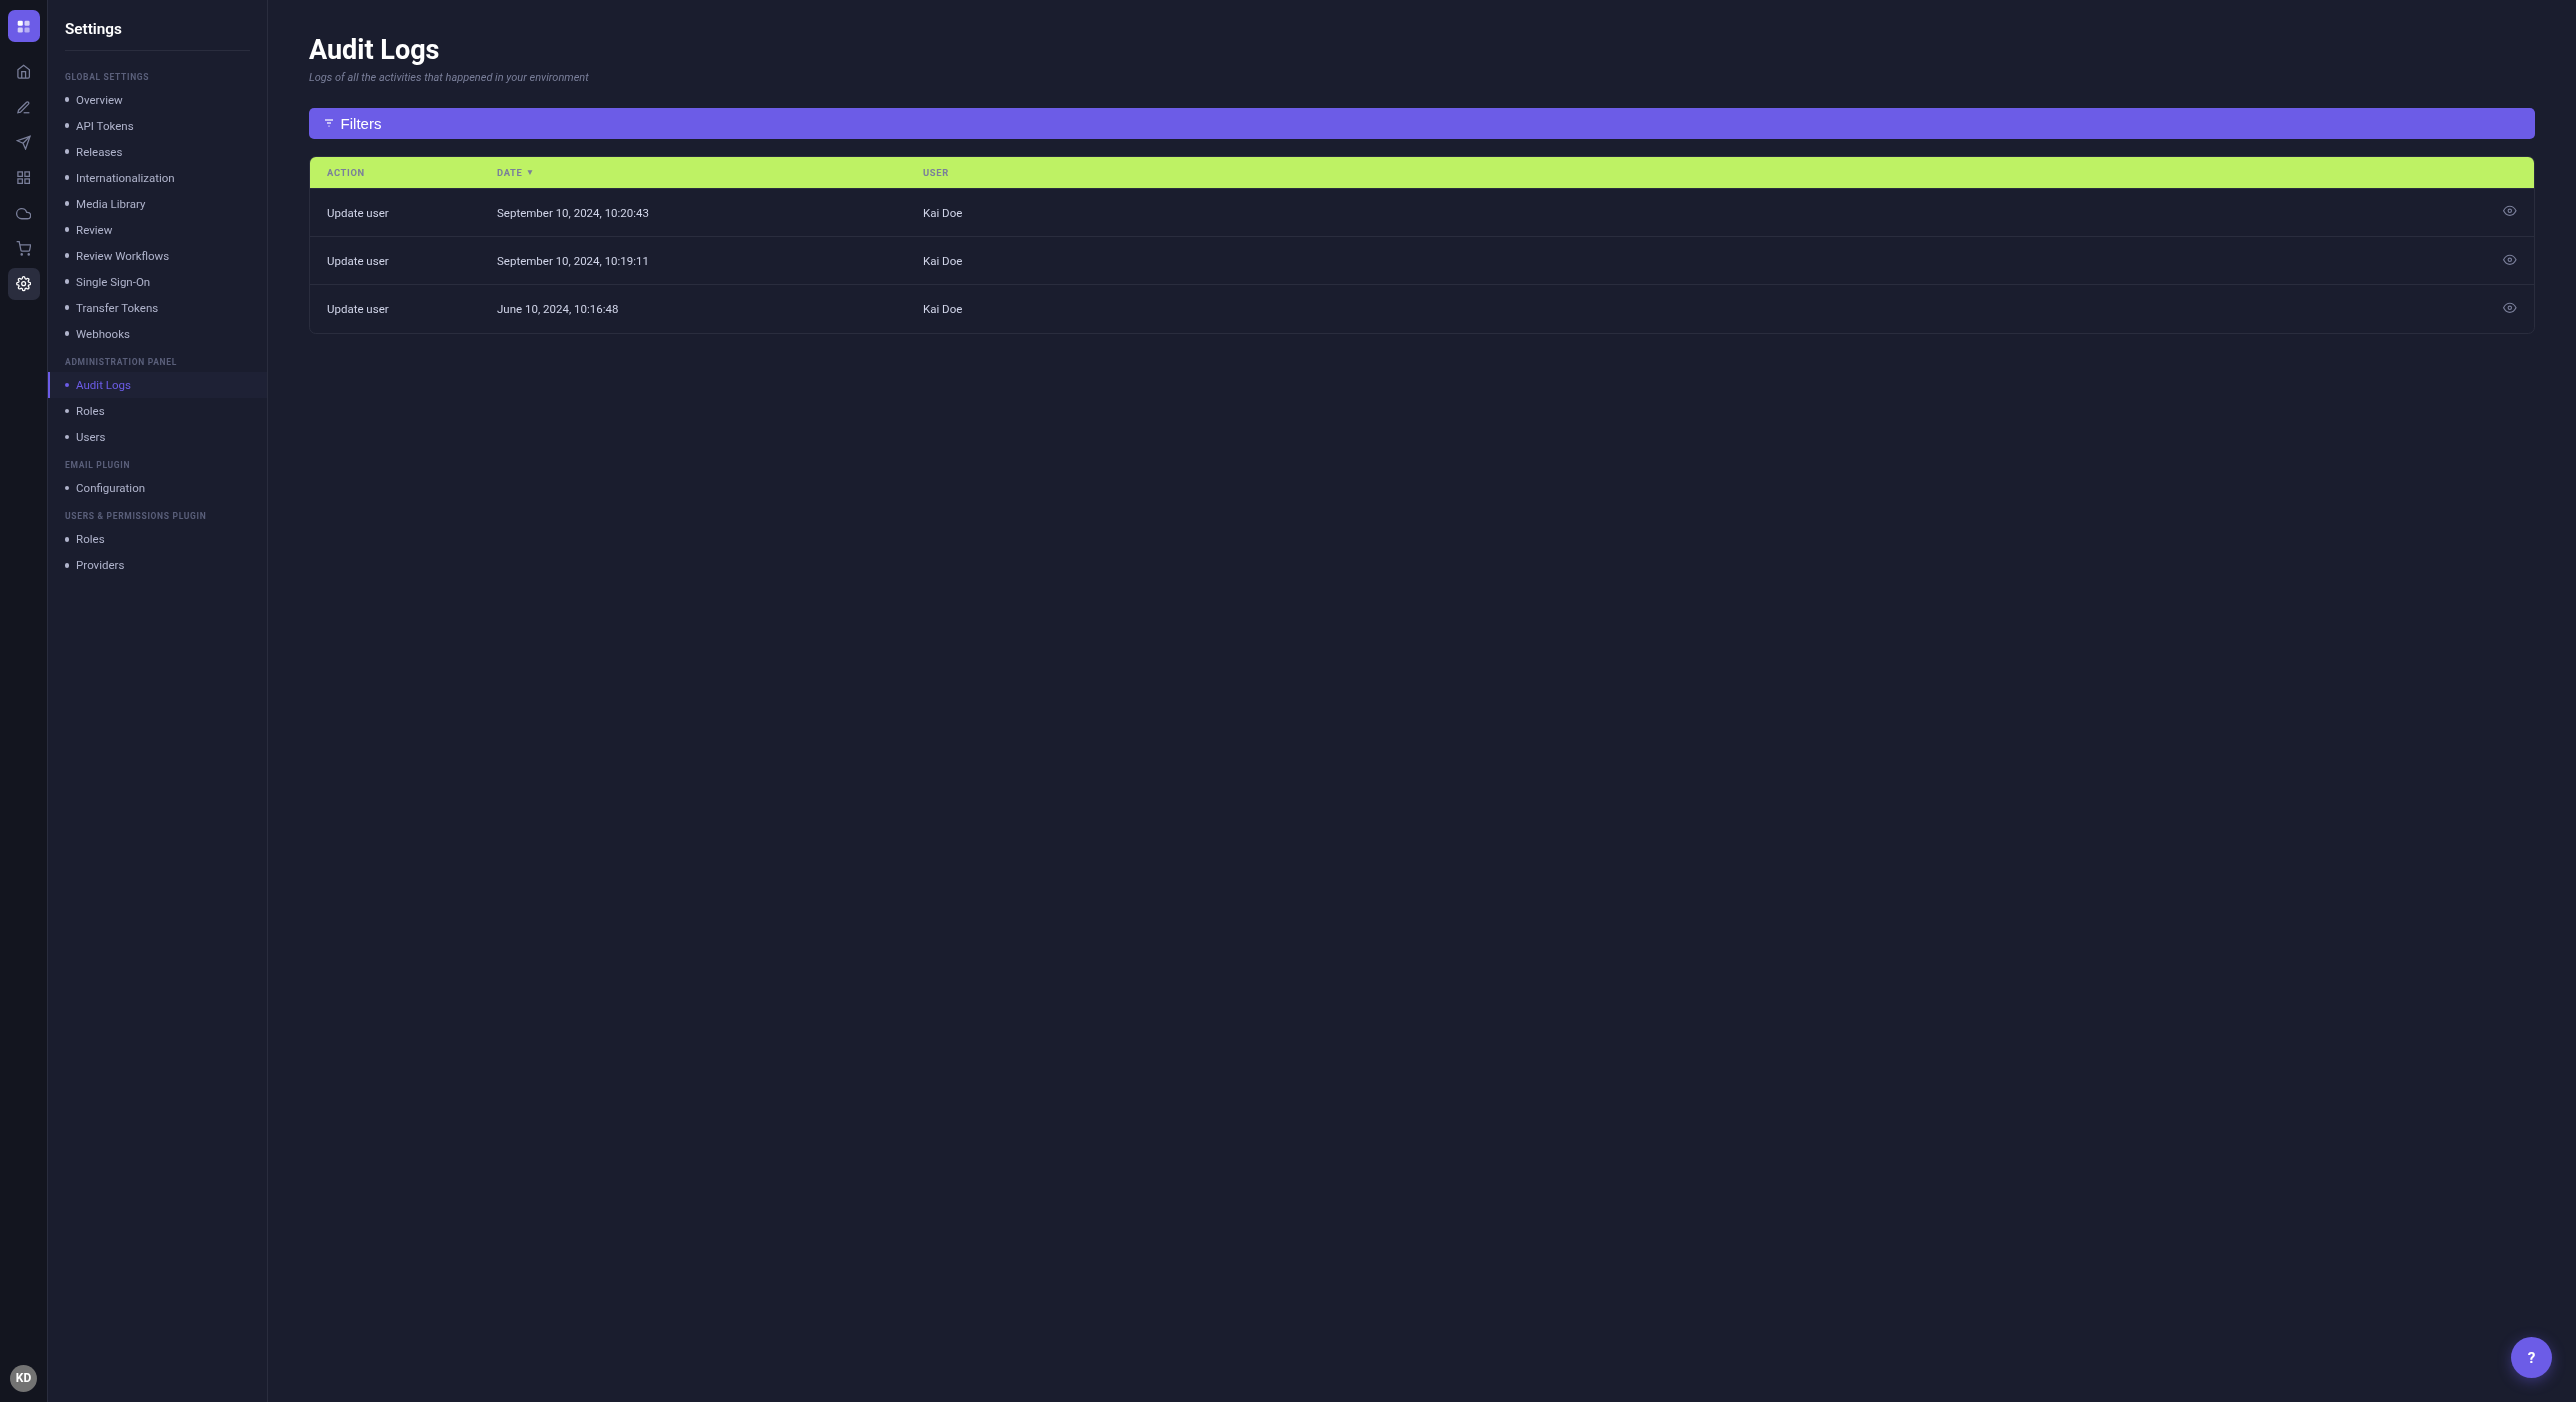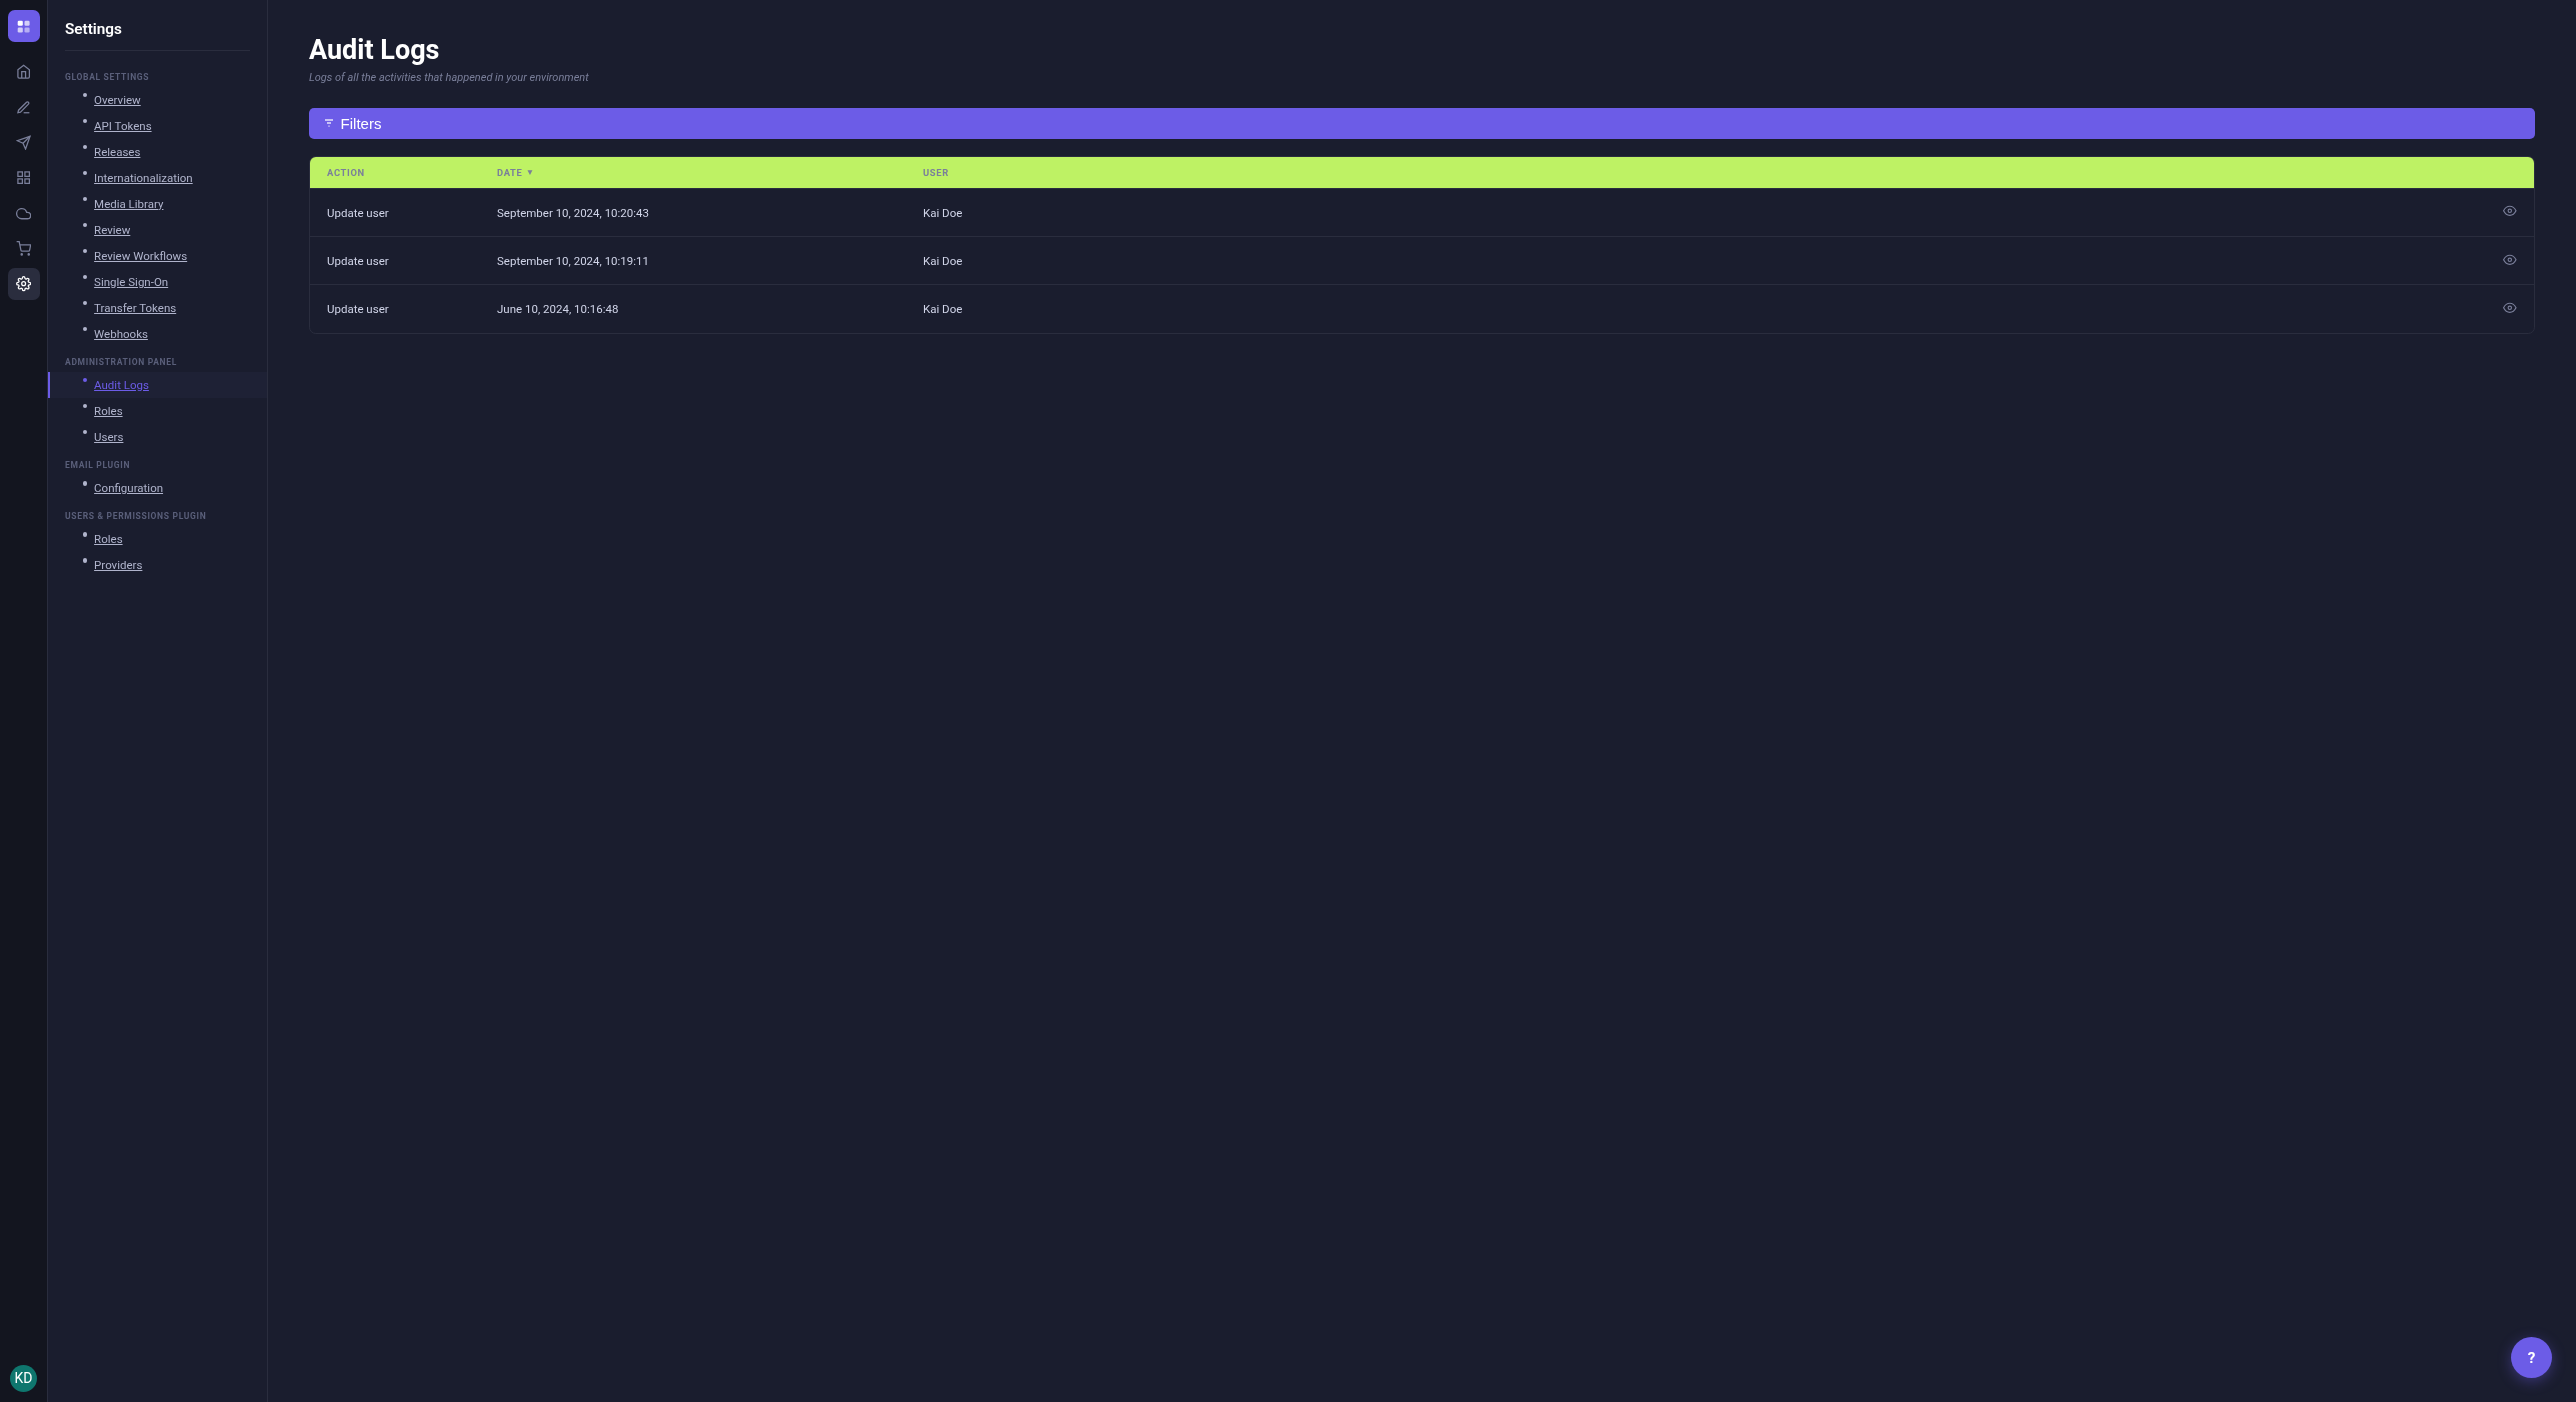--- a/index.html
+++ b/index.html
@@ -52,26 +52,26 @@
     .icon-bottom {
       display: flex;
       flex-direction: column;
       align-items: center;
       gap: 3.4px;
     }
     .avatar-small {
       width: 27px;
       height: 27px;
       border-radius: 50%;
-      background: #0f766e;
+      background: #737373;
       display: flex;
       align-items: center;
       justify-content: center;
-      font-size: 14px;
-      font-weight: normal;
+      font-size: 12px;
+      font-weight: bold;
       color: #fff;
       cursor: pointer;
     }
 
     
     .sidebar {
       width: 220px;
       background: #1a1d2e;
       border-right: 0.9px solid #2a2d3e;
       display: flex;
@@ -93,27 +93,27 @@
     .sidebar-section-label {
       font-size: 8.5px;
       font-weight: 700;
       letter-spacing: 0.08em;
       color: #5a5f7a;
       padding: 10.2px 17px 5.1px;
       text-transform: uppercase;
     }
     .sidebar-item {
       display: flex;
+      align-items: center;
       gap: 6.8px;
-      padding: 6px 33px;
+      padding: 6px 15px;
       cursor: pointer;
       font-size: 11.5px;
       color: #b0b4cc;
       border-left: 2.6px solid transparent;
-      text-decoration: underline;
     }
     .sidebar-item.active {
       color: #6c5ce7;
       border-left: 2.6px solid #6c5ce7;
       background: #1e2135;
     }
     .sidebar-item .dot {
       width: 4.3px;
       height: 4.3px;
       border-radius: 50%;

